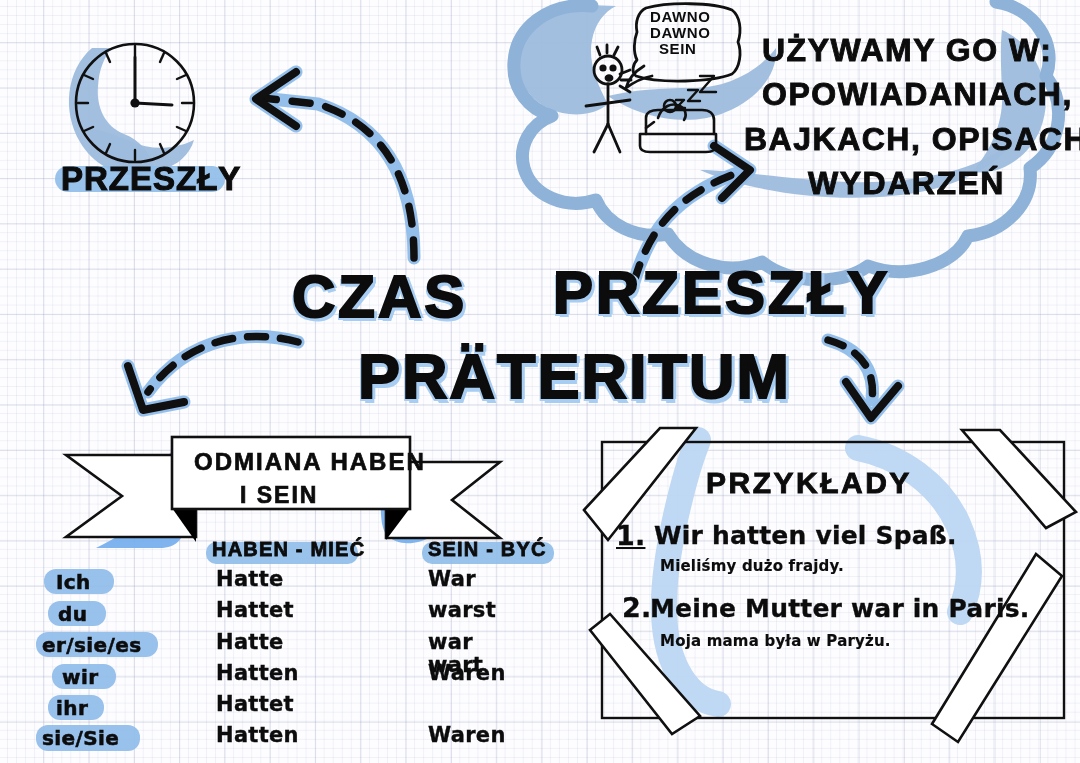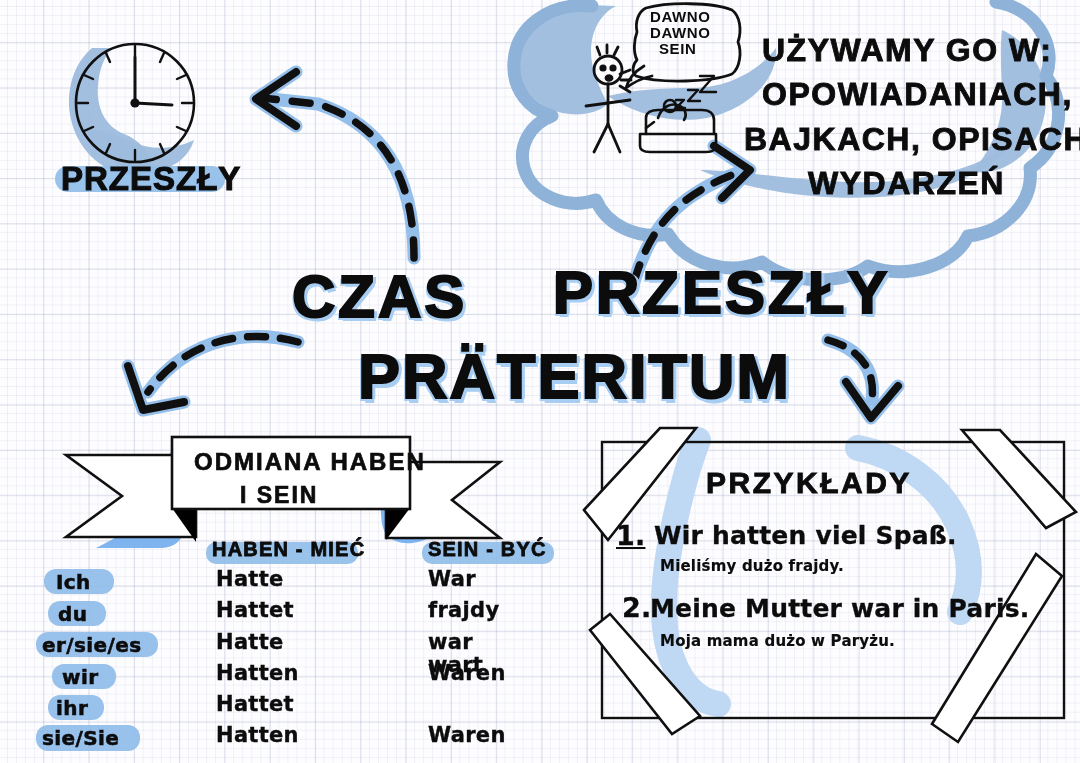--- a/index.html
+++ b/index.html
@@ -279,27 +279,27 @@
   <div class="hw pron" style="left:42px;top:726px;">sie/Sie</div>
 
   <div class="hw verb" style="left:216px;top:567px;">Hatte</div>
   <div class="hw verb" style="left:216px;top:598px;">Hattet</div>
   <div class="hw verb" style="left:216px;top:630px;">Hatte</div>
   <div class="hw verb" style="left:216px;top:661px;">Hatten</div>
   <div class="hw verb" style="left:216px;top:692px;">Hattet</div>
   <div class="hw verb" style="left:216px;top:723px;">Hatten</div>
 
   <div class="hw verb" style="left:428px;top:567px;">War</div>
-  <div class="hw verb" style="left:428px;top:598px;">frajdy</div>
+  <div class="hw verb" style="left:428px;top:598px;">warst</div>
   <div class="hw verb" style="left:428px;top:630px;">war</div>
   <div class="hw verb" style="left:428px;top:661px;">Waren</div>
   <div class="hw verb" style="left:428px;top:653px;">wart</div>
   <div class="hw verb" style="left:428px;top:723px;">Waren</div>
 
   <div class="hw capsans" id="ex-title">PRZYKŁADY</div>
   <div class="hw exline" id="exn1">1.</div>
   <div class="hw exline" id="ex1">Wir hatten viel Spaß.</div>
   <div class="hw extrans" id="ex1t">Mieliśmy dużo  frajdy.</div>
   <div class="hw exline" id="exn2">2.</div>
   <div class="hw exline" id="ex2">Meine Mutter war in Paris.</div>
-  <div class="hw extrans" id="ex2t">Moja mama dużo w Paryżu.</div>
+  <div class="hw extrans" id="ex2t">Moja mama była w Paryżu.</div>
 
 </div>
 
 </body></html>

